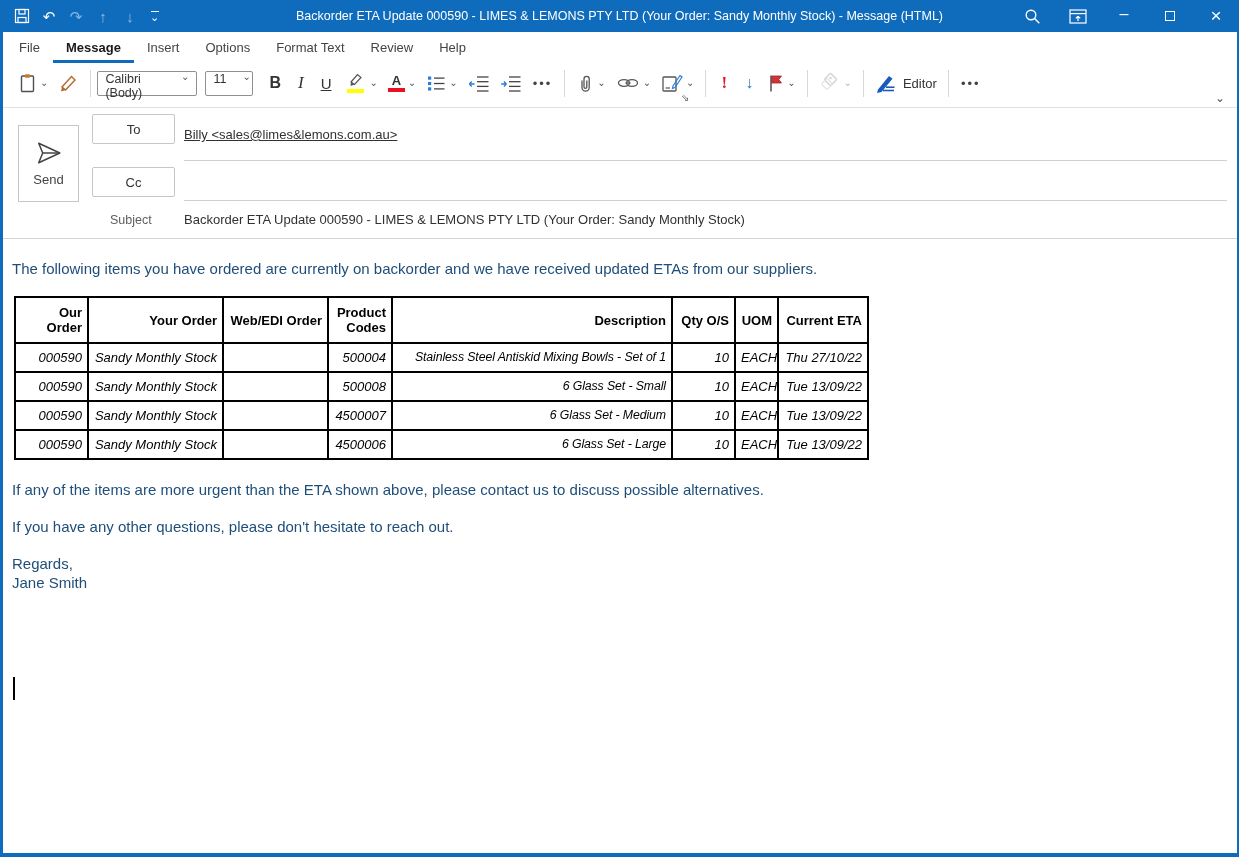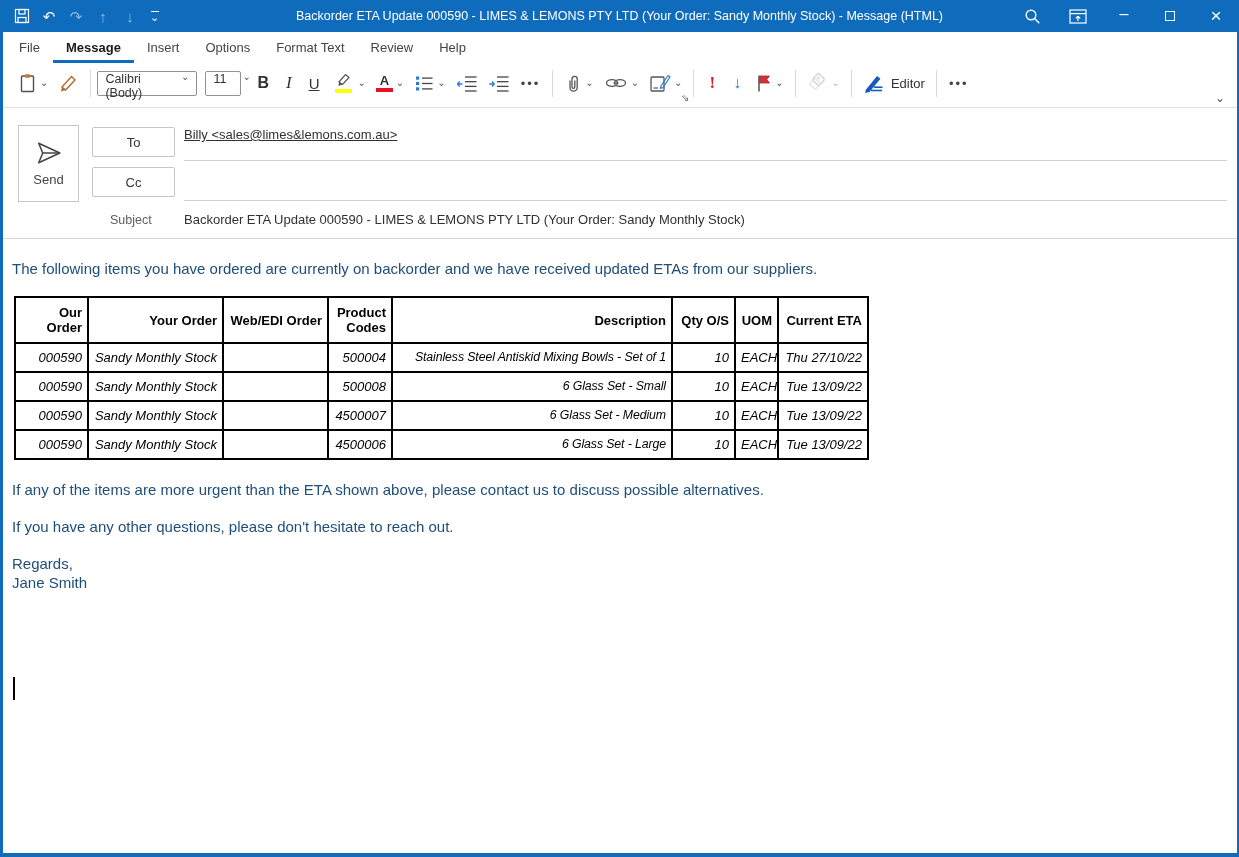--- a/index.html
+++ b/index.html
@@ -48,21 +48,21 @@
   .colorbtn .glyphA{font-weight:700;font-size:13px;color:#333;}
   .cbar{width:17px;height:3.6px;margin-top:1.5px;}
   .impt{color:#e81123;font-weight:700;font-size:17px;padding:0 9px;font-family:"Liberation Serif",serif;}
   .lowimp{color:#2b7cd3;font-size:16px;padding:0 9px;}
   
   .envelope{position:absolute;top:108px;left:0;right:0;height:131px;background:#fff;border-bottom:1px solid #d8d6d4;}
   .send-btn{position:absolute;left:15px;top:17px;width:61px;height:77px;border:1px solid #c8c6c4;background:#fff;
     display:flex;flex-direction:column;align-items:center;justify-content:center;gap:7px;color:#444;font-size:13px;}
   .field-btn{position:absolute;left:89px;width:83px;height:30px;border:1px solid #c8c6c4;border-radius:2px;background:#fff;
     display:flex;align-items:center;justify-content:center;font-size:13px;color:#333;}
-  .to-btn{top:19px;} .cc-btn{top:59px;}
+  .to-btn{top:6px;} .cc-btn{top:59px;}
   .recipient-row{position:absolute;left:181px;top:19px;right:10px;height:30px;display:flex;}
   .recipient{font-size:13px;color:#323130;text-decoration:underline;}
   .hline{position:absolute;left:181px;right:10px;border-top:1px solid #d2d0ce;}
   .l1{top:52px;} .l2{top:92px;}
   .subject-row{position:absolute;left:0;right:0;top:96px;height:34px;}
   .subject-label{position:absolute;left:107px;top:9px;font-size:12.5px;color:#605e5c;}
   .subject-value{position:absolute;left:181px;top:8px;font-size:13px;color:#323130;white-space:nowrap;}
   
   .message-body{position:absolute;top:240px;left:0;right:0;bottom:0;background:#fff;color:#1f4e79;
     font-size:15px;line-height:19px;padding:19px 0 0 9px;}
@@ -148,21 +148,21 @@
             <path d="M4 14 L13.5 3.5 L17 7 L7.5 17 Z" fill="none" stroke="#b06a2a" stroke-width="1.4"></path>
             <path d="M4 14 L7.5 17 L3 18.5 Z" fill="#b06a2a"></path>
           </svg>
       </span>
     </span>
     <span class="vdiv"></span>
     <span class="combo" style="width:100px;">
       <span>Calibri (Body)</span>
       <span class="chev">⌄</span>
     </span>
-    <span class="combo" style="width:36px;">
+    <span class="combo" style="width:48px;">
       <span>11</span>
       <span class="chev">⌄</span>
     </span>
     <span class="rbtn fmt-b">B</span>
     <span class="rbtn fmt-i">I</span>
     <span class="rbtn fmt-u">U</span>
     <span class="rbtn">
       <span class="colorbtn">
         <svg width="22" height="14" viewBox="0 0 22 14">
             <path d="M7 9 L13.5 1.5 L17 4.5 L10.5 11.5 Z" fill="none" stroke="#555" stroke-width="1.2"></path>

